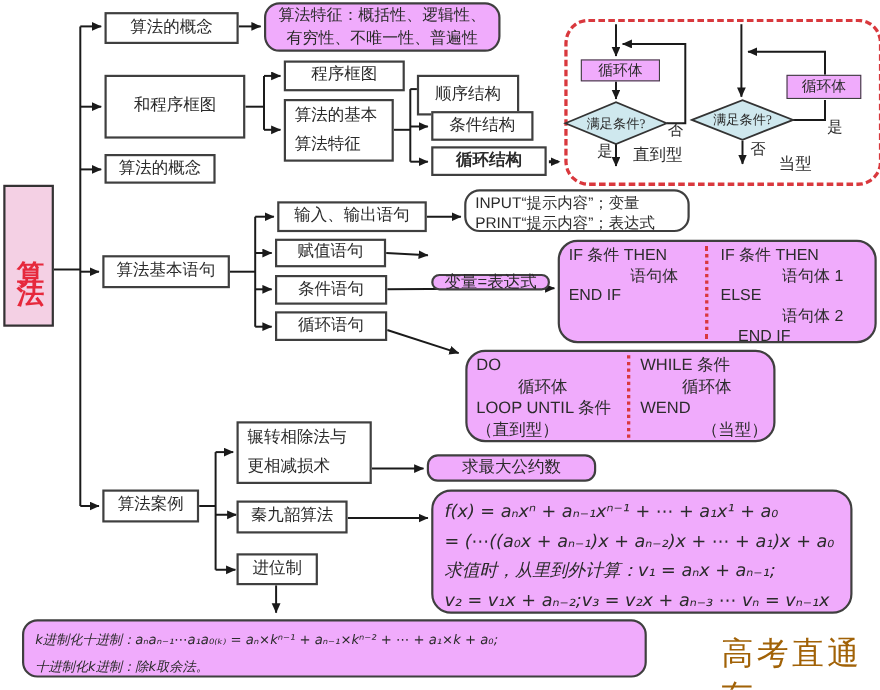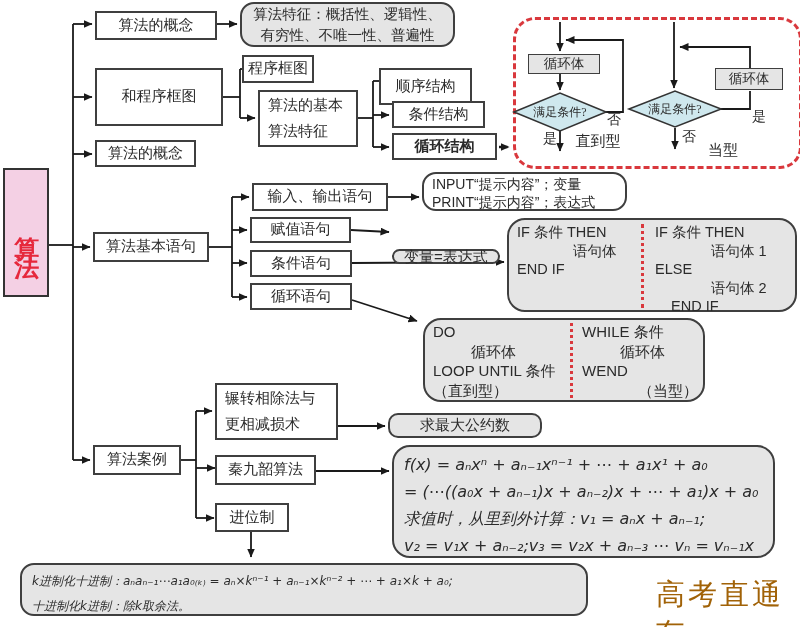--- a/index.html
+++ b/index.html
@@ -2,21 +2,21 @@
 <html><head>
 <meta charset="utf-8">
 <style>
   html,body{margin:0;padding:0;}
   body{width:800px;height:627px;position:relative;background:#ffffff;overflow:hidden;
        font-family:"Liberation Serif","DejaVu Serif",serif;color:#2b2b2b;}
   .lines{position:absolute;left:0;top:0;z-index:1;pointer-events:none;}
   .box{position:absolute;box-sizing:border-box;border:2px solid #3f3f3f;background:#fff;
        display:flex;flex-direction:column;align-items:center;justify-content:center;
        text-align:center;font-size:15px;line-height:1.45;z-index:2;}
-  .blue{background:#e5e5e5;}
+  .blue{background:#f0abfc;}
   .r10{border-radius:10px;}
   .r14{border-radius:14px;}
   .r18{border-radius:18px;}
   .root-box{background:#f4d0e4;border:2.5px solid #333;}
   .root-box span{writing-mode:vertical-rl;text-orientation:upright;font-weight:bold;
        font-size:25px;color:#e6283c;letter-spacing:16px;}
   .codebox{align-items:flex-start;justify-content:flex-start;text-align:left;
        font-family:"Liberation Sans","DejaVu Sans",sans-serif;}
   .codebox .cl{white-space:pre;display:block;}
   .col{position:absolute;z-index:3;font-family:"Liberation Sans","DejaVu Sans",sans-serif;
@@ -119,21 +119,21 @@
 
 <div class="box blue r14" style="left:240px;top:2px;width:215px;height:45px;font-size:14.5px;line-height:1.4;">
   <span>算法特征：概括性、逻辑性、</span>
   <span>有穷性、不唯一性、普遍性</span>
 </div>
 
 <div class="box" style="left:95px;top:68px;width:128px;height:58px;line-height:1.7;">
   <span>和程序框图</span>
 </div>
 
-<div class="box" style="left:242px;top:55px;width:72px;height:28px;">
+<div class="box" style="left:258px;top:55px;width:110px;height:28px;">
   <span>程序框图</span>
 </div>
 
 <div class="box" style="left:258px;top:90px;width:100px;height:57px;line-height:1.7;align-items:flex-start;padding-left:8px;text-align:left;">
   <span>算法的基本</span>
   <span>算法特征</span>
 </div>
 
 <div class="box" style="left:379px;top:68px;width:93px;height:37px;text-align:right;">
   <span>顺序结构</span>

